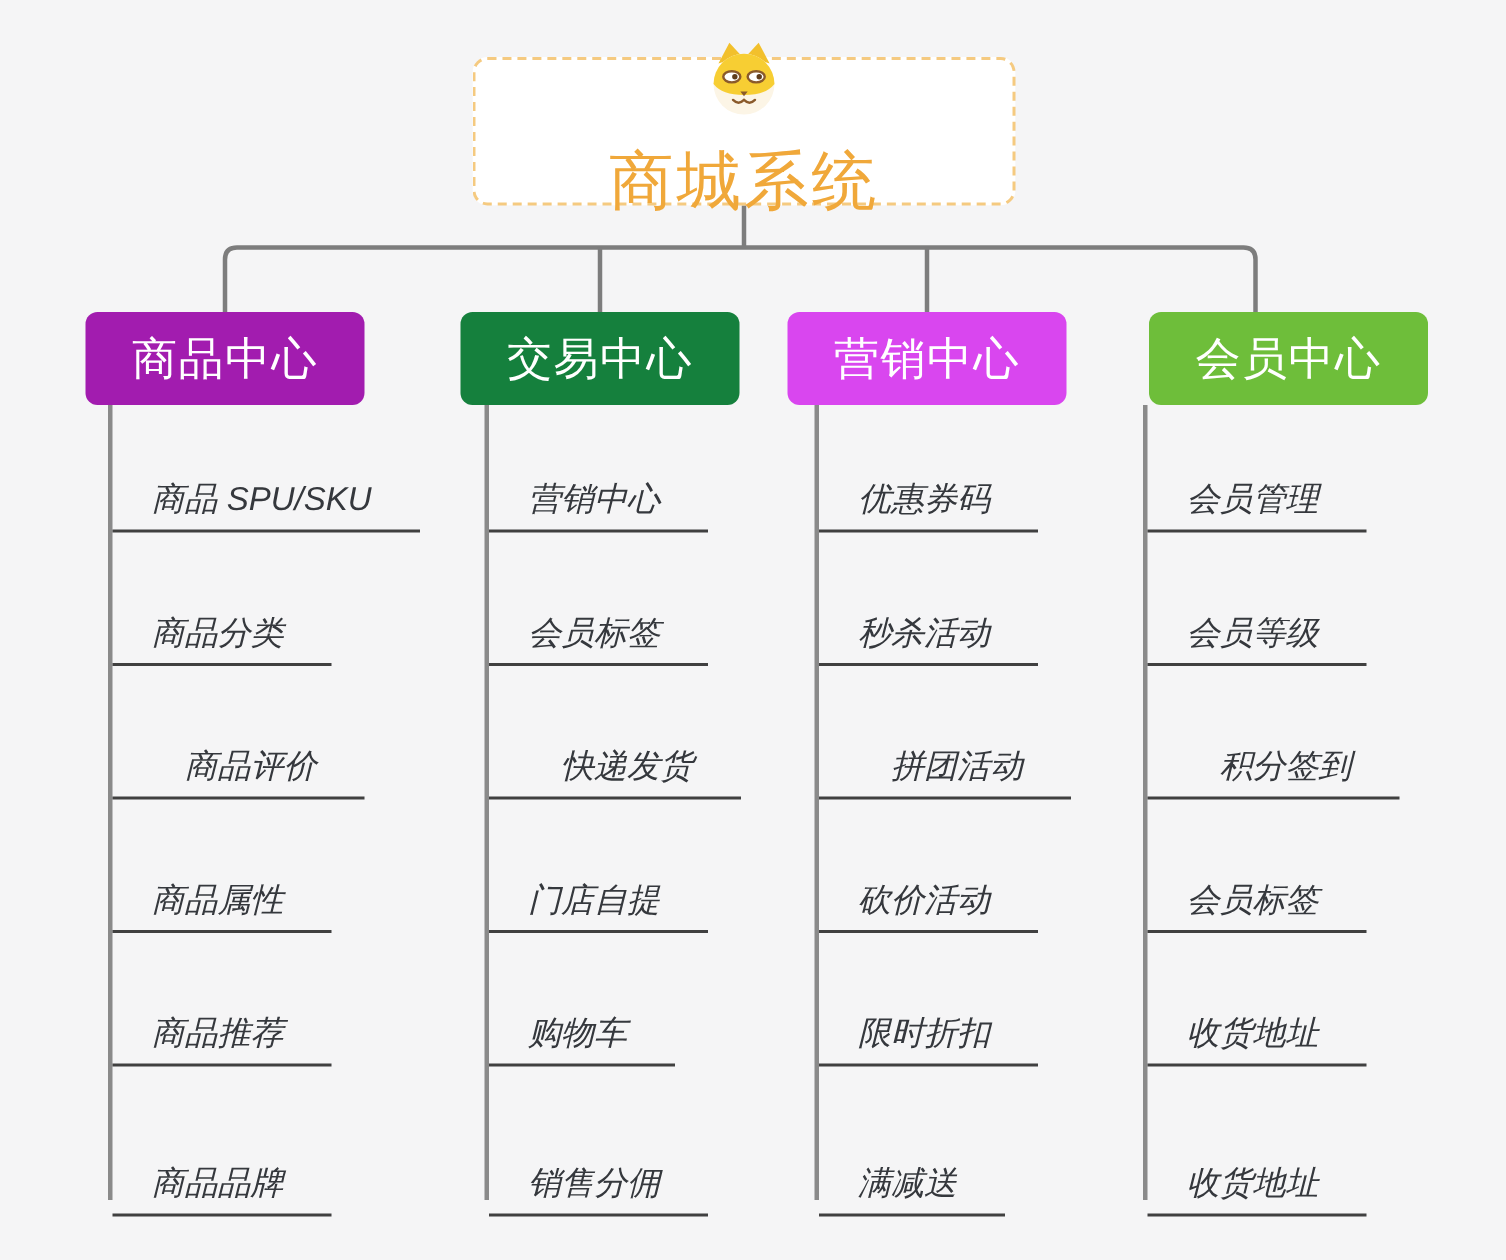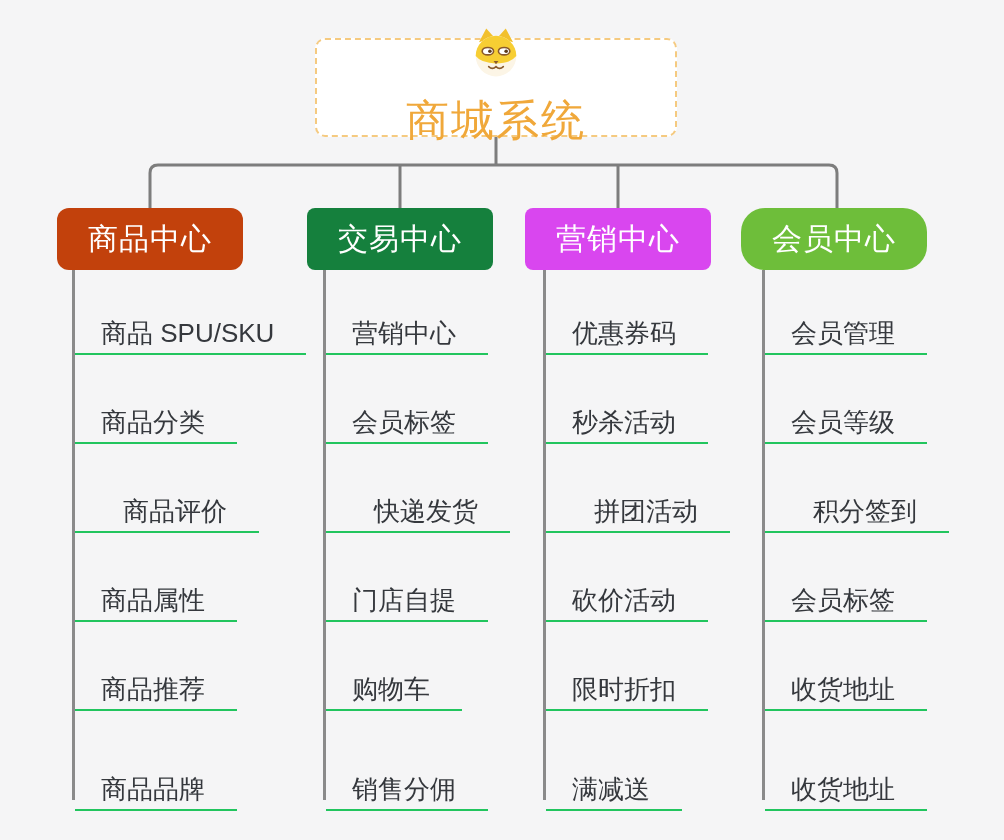--- a/index.html
+++ b/index.html
@@ -58,45 +58,46 @@
     justify-content: center;
     color: #ffffff;
     font-size: 30px;
     letter-spacing: 1px;
     white-space: nowrap;
     z-index: 2;
   }
   .branch-0 { left: 57px;  }
   .branch-1 { left: 307px; }
   .branch-2 { left: 525px; }
-  .branch-3 { left: 741px; border-radius: 24px; }
+  .branch-3 { left: 766px; }
 
   
   .column {
     position: absolute;
     top: 270px;
     height: 530px;
     border-left: 3px solid #8a8a8a;
     width: 240px;
   }
   .col-0 { left: 72px;  }
   .col-1 { left: 323px; }
   .col-2 { left: 543px; }
   .col-3 { left: 762px; }
 
   .child-item {
     position: absolute;
     left: 0;
     display: inline-block;
     white-space: nowrap;
-    font-size: 26px;
+    font-size: 22px;
     line-height: 30px;
     color: #35383d;
     padding: 0 32px 5px 26px;
-    border-bottom: 2px solid #22c55e;
+    border-bottom: 2px solid #404040;
+    font-style: italic;
   }
   .row-0 { top: 48px;  }
   .row-1 { top: 137px; }
   .row-2 { top: 226px; padding-left: 48px; }
   .row-3 { top: 315px; }
   .row-4 { top: 404px; }
   .row-5 { top: 504px; }
 </style>
 </head>
 <body>
@@ -118,21 +119,21 @@
     <ellipse cx="22" cy="31" rx="7" ry="4.6" fill="#ffffff" stroke="#8a5a2b" stroke-width="2"></ellipse>
     <ellipse cx="42" cy="31" rx="7" ry="4.6" fill="#ffffff" stroke="#8a5a2b" stroke-width="2"></ellipse>
     <circle cx="24.5" cy="31" r="2.2" fill="#5f3d1c"></circle>
     <circle cx="44.5" cy="31" r="2.2" fill="#5f3d1c"></circle>
     <path d="M29,43 h6 l-3,4 z" fill="#8a5a2b"></path>
     <path d="M23,50 q4.5,4.5 9,0 q4.5,4.5 9,0" fill="none" stroke="#8a5a2b" stroke-width="2" stroke-linecap="round"></path>
   </svg>
   <span class="root-title">商城系统</span>
 </div>
 
-<div class="branch-node branch-0" style="background-color: #c2410c; border-radius: 12px;">
+<div class="branch-node branch-0" style="background-color: #a21caf;">
   <span>商品中心</span>
 </div>
 <div class="branch-node branch-1" style="background-color: #15803d;">
   <span>交易中心</span>
 </div>
 <div class="branch-node branch-2" style="background-color: #d946ef;">
   <span>营销中心</span>
 </div>
 <div class="branch-node branch-3" style="background-color: rgb(110, 190, 58);">
   <span>会员中心</span>

